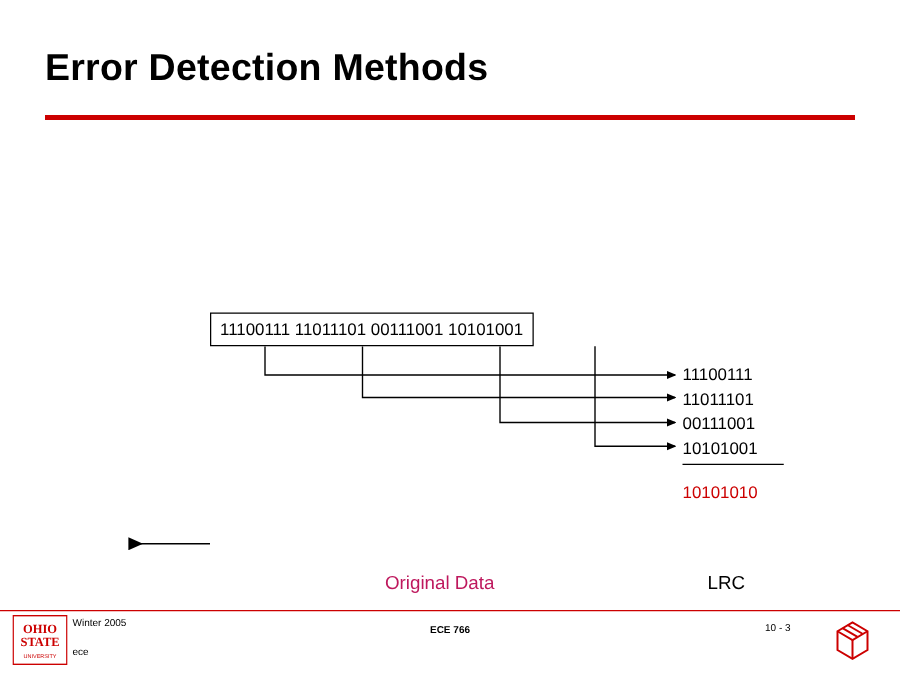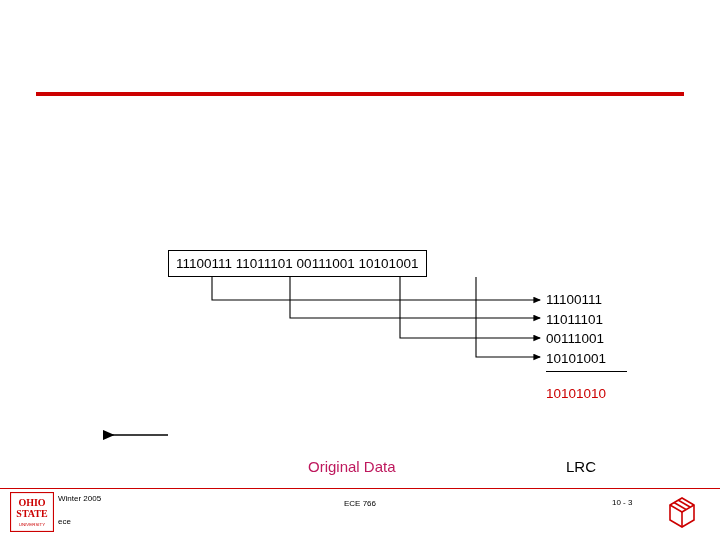--- a/index.html
+++ b/index.html
@@ -175,20 +175,21 @@
   }
   .footer-center {
     position: absolute;
     left: 240px;
     top: 498px;
     width: 240px;
     text-align: center;
     font-size: 8px;
     color: #000000;
     line-height: 11px;
+    font-weight: bold;
   }
   .footer-page {
     position: absolute;
     left: 612px;
     top: 498px;
     font-size: 8px;
     color: #000000;
   }
   .osu-logo {
     position: absolute;
@@ -203,20 +204,21 @@
     top: 492px;
     width: 40px;
     height: 40px;
   }
 </style>
 </head>
 <body>
 
 <div class="slide">
 
+  <div class="title">Error Detection Methods</div>
   <div class="title-rule"></div>
 
 
 
   <div class="diagram">
 
     <svg class="connectors" viewBox="0 0 720 240">
       <defs>
         <marker id="arrow" markerWidth="7" markerHeight="7" refX="6" refY="3" orient="auto">
           <path d="M0,0 L7,3 L0,6 z" fill="#000000"></path>

